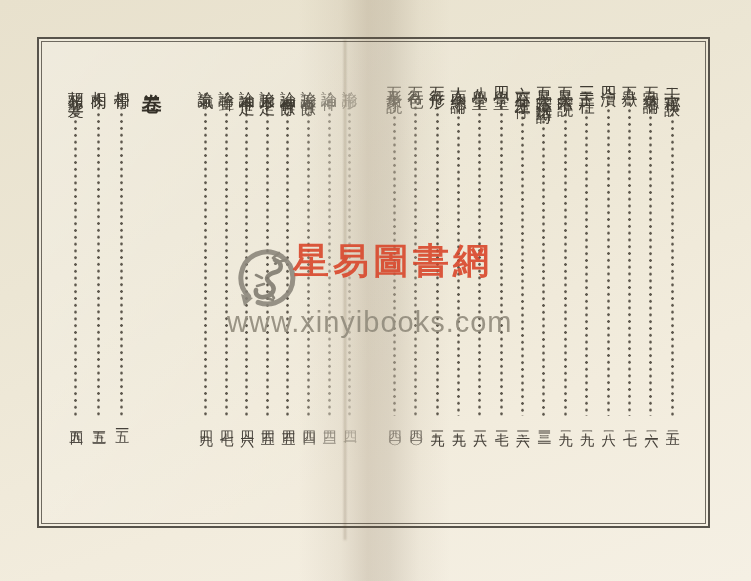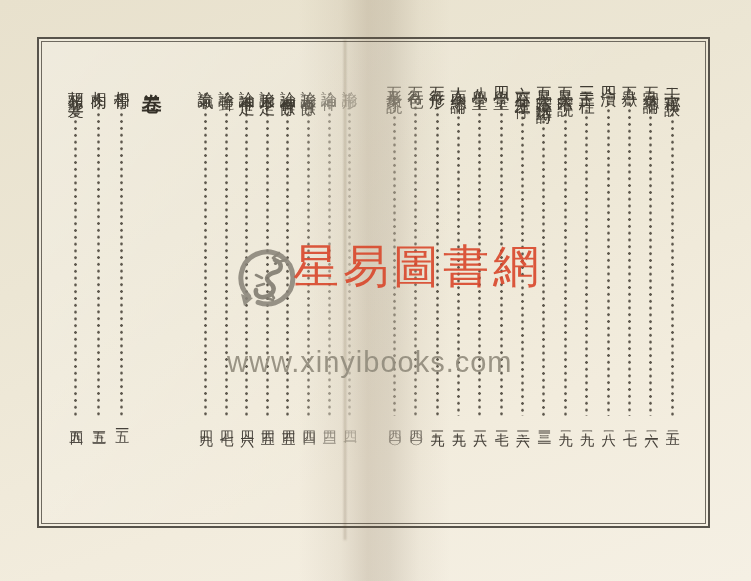--- a/index.html
+++ b/index.html
@@ -62,27 +62,27 @@
   .volume .t{font-size:20px;font-weight:bold;letter-spacing:4px;color:#353128;}
   .fade-34{opacity:.34;}
   .fade-55{opacity:.55;}
   .fade-62{opacity:.62;}
   .fade-80{opacity:.80;}
   
   .watermark{position:absolute;left:225px;top:242px;width:335px;height:104px;z-index:4;pointer-events:none;}
   .wm-logo{position:absolute;left:12px;top:6px;width:60px;height:60px;opacity:.88;}
   .wm-name{
     position:absolute;left:68px;top:0px;width:265px;
-    font-size:46px;font-weight:normal;letter-spacing:4px;line-height:1.1;
+    font-size:36px;font-weight:bold;letter-spacing:4px;line-height:1.1;
     color:#d9472b;opacity:.90;white-space:nowrap;
   }
   .wm-url{
     position:absolute;left:2px;top:64px;width:330px;
     font-family:"Liberation Sans","DejaVu Sans",sans-serif;
-    font-size:29px;letter-spacing:1px;color:#938d7e;opacity:.92;white-space:nowrap;margin-top:40px;
+    font-size:29px;letter-spacing:1px;color:#938d7e;opacity:.92;white-space:nowrap;
   }
 </style>
 </head>
 <body>
 
 <div class="scan">
   <div class="frame"></div>
 
   <div class="toc toc-right">
     <div class="entry">

